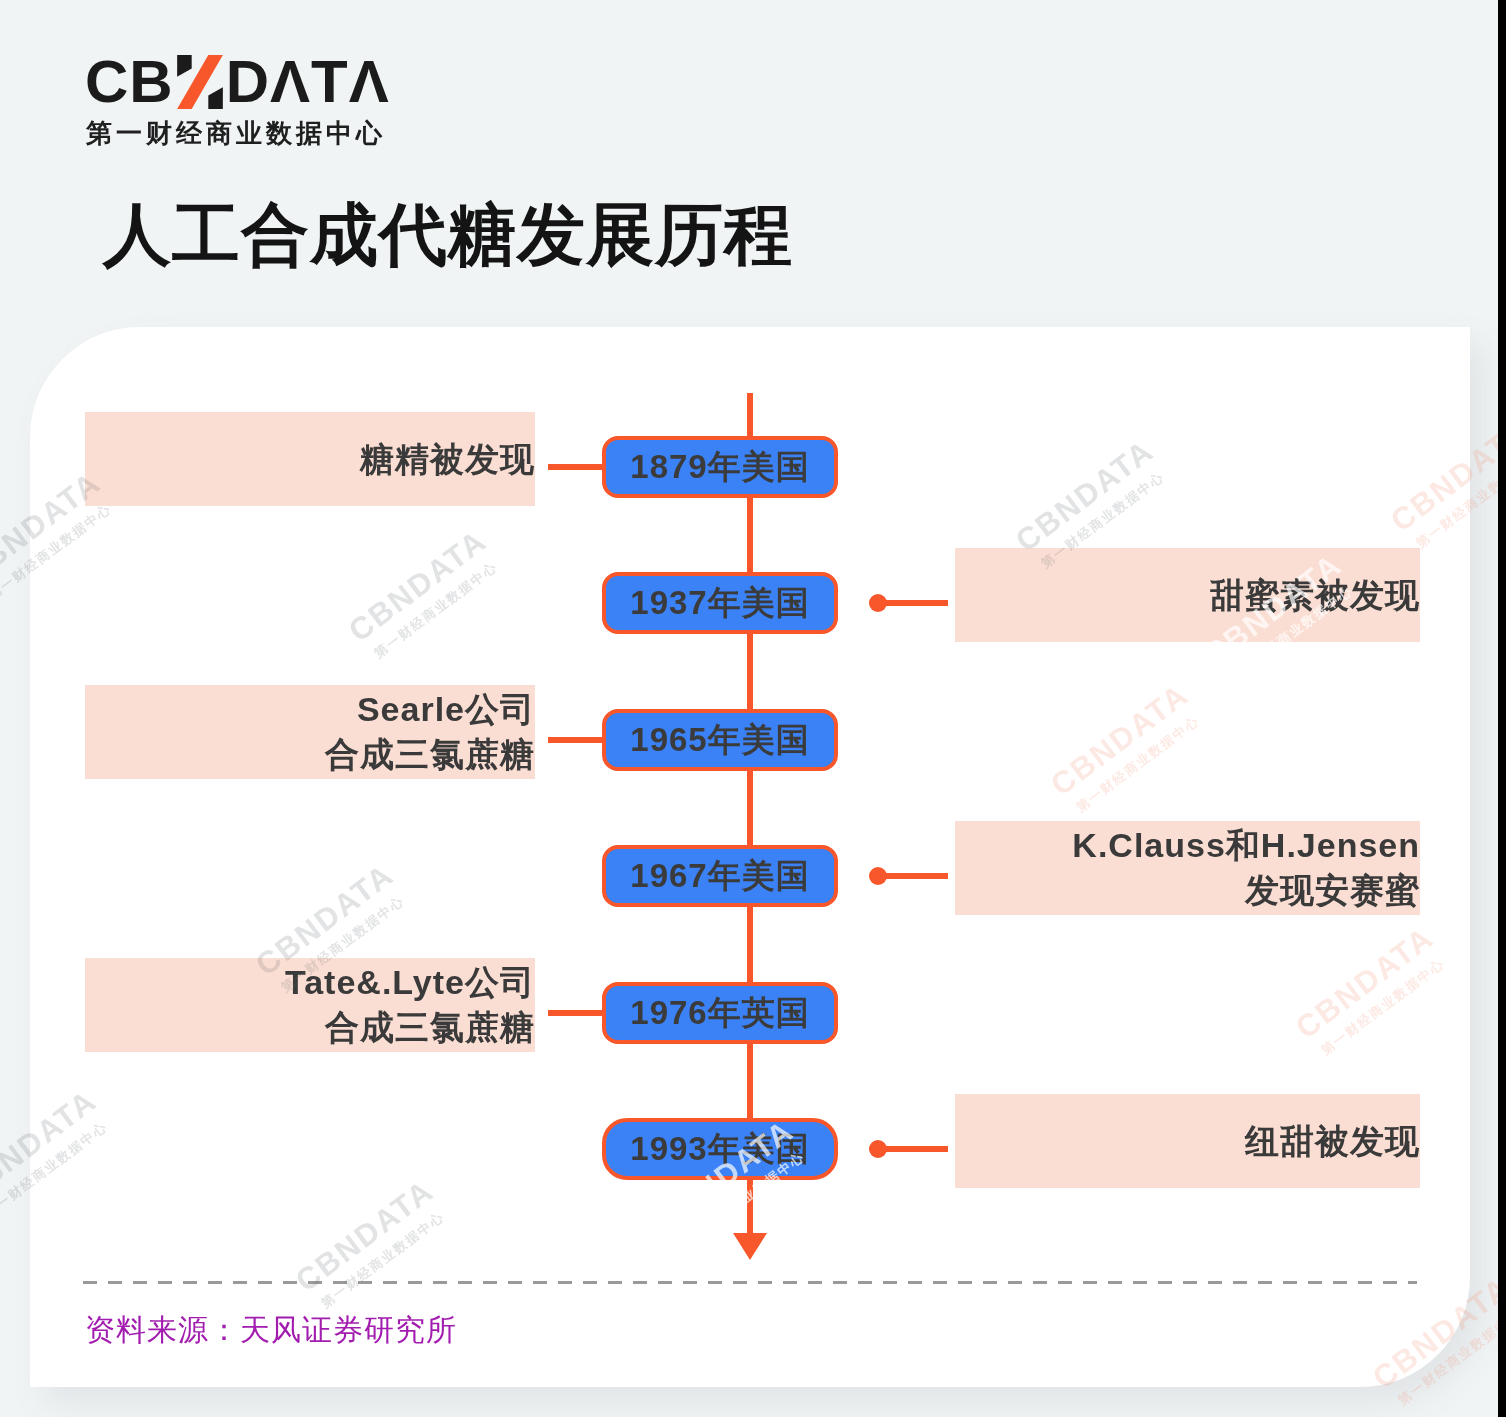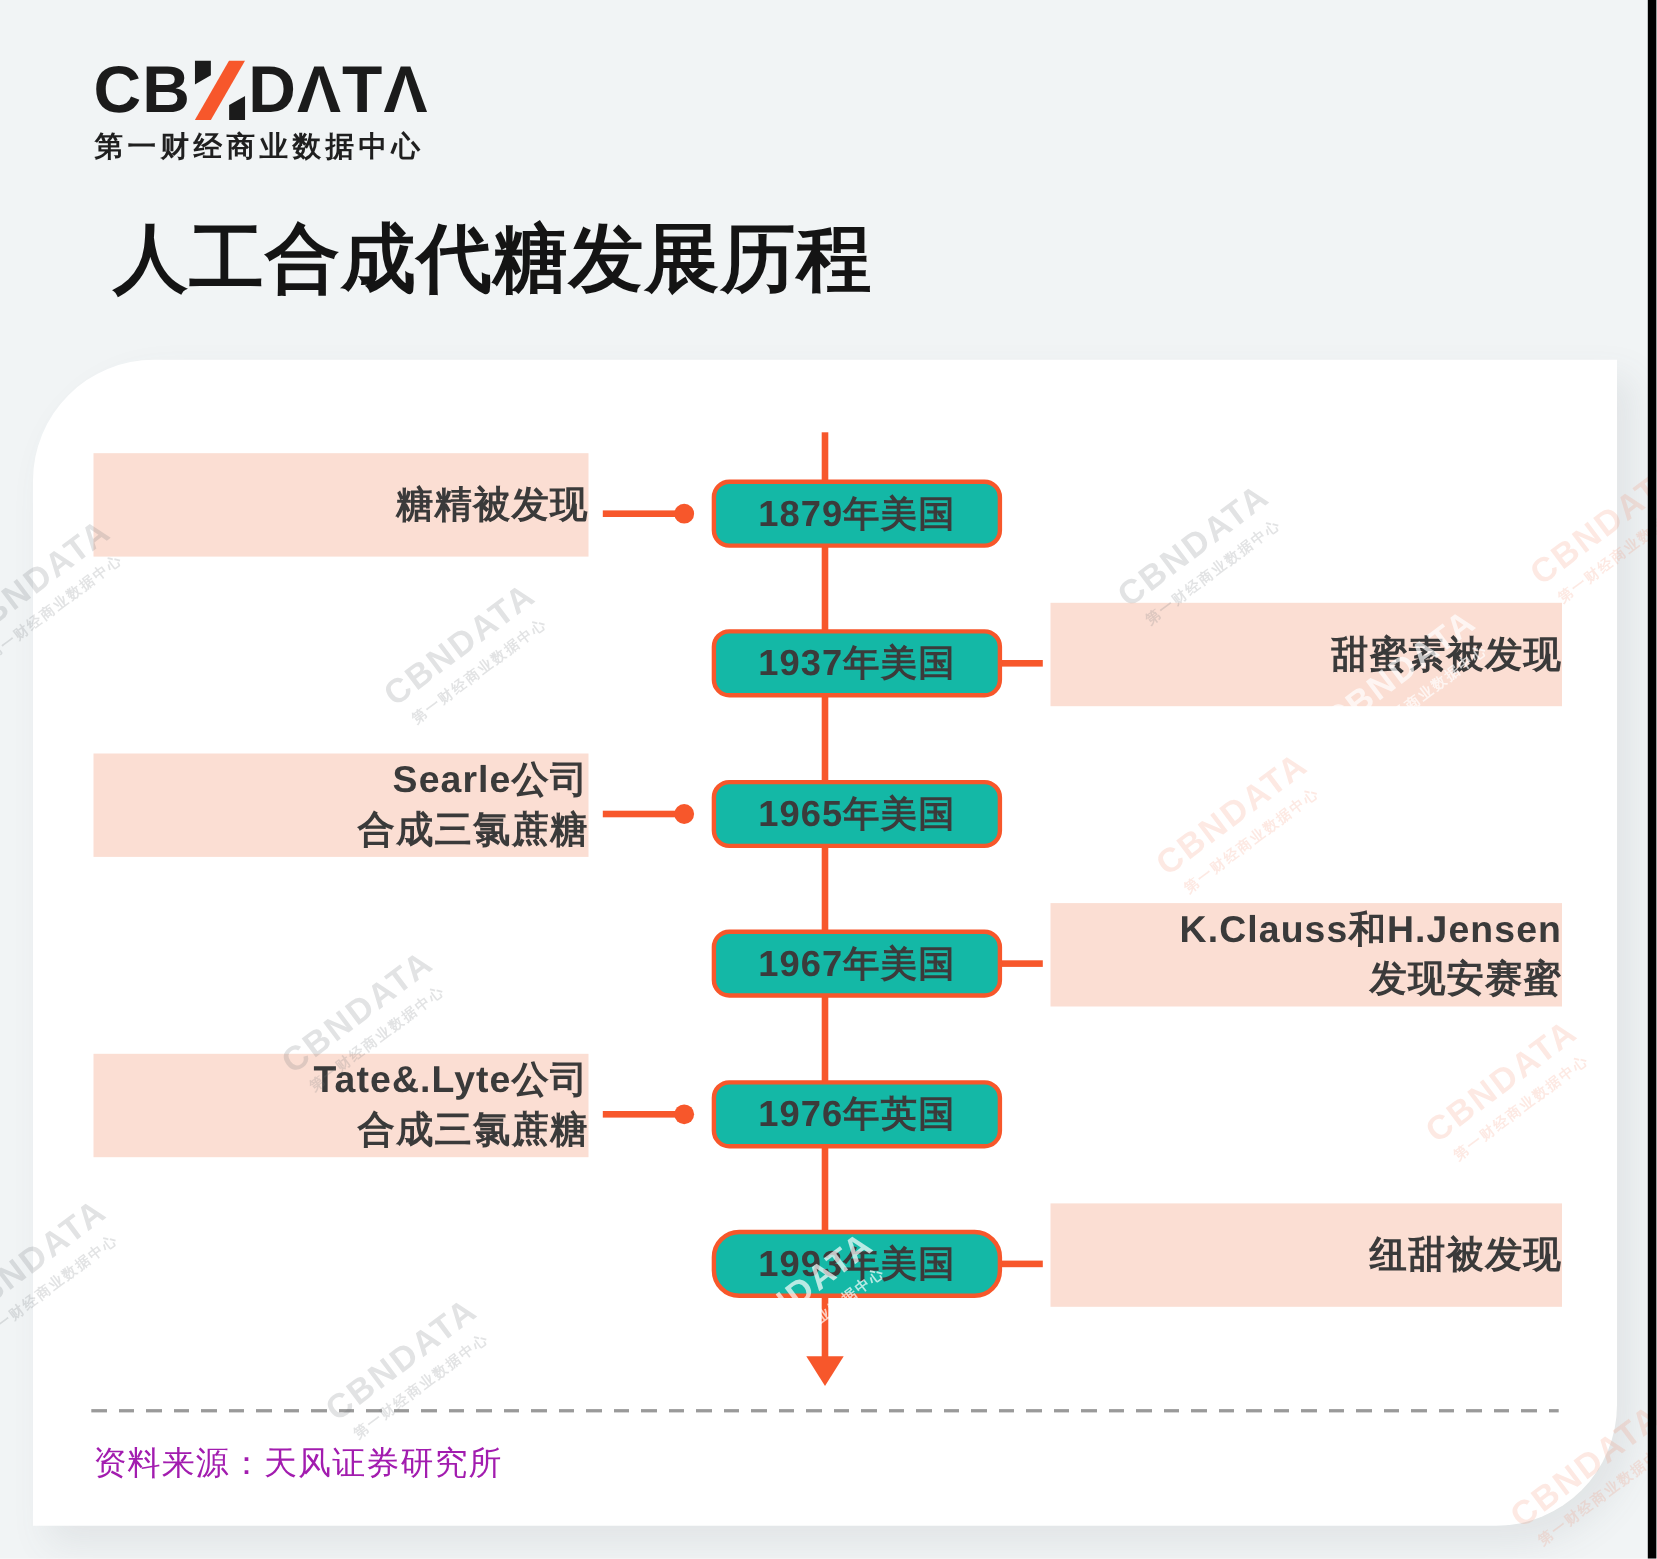--- a/index.html
+++ b/index.html
@@ -39,22 +39,22 @@
   .axis{
     position:absolute;left:747px;top:393px;width:6px;height:844px;
     background:#f7572b;z-index:2;
   }
   .axis-arrow{
     position:absolute;left:733px;top:1233px;width:0;height:0;z-index:2;
     border-left:17px solid transparent;border-right:17px solid transparent;
     border-top:27px solid #f7572b;
   }
   .node{
-    position:absolute;left:647px;width:264px;height:62px;
-    background:#14b8a6;border:4px solid #f7572b;border-radius:16px;
+    position:absolute;left:602px;width:236px;height:62px;
+    background:#3b82f6;border:4px solid #f7572b;border-radius:16px;
     box-sizing:border-box;z-index:4;
     display:flex;align-items:center;justify-content:center;
     font-size:33px;font-weight:700;color:#3b3b3b;letter-spacing:1px;
   }
   .event-box{
     position:absolute;height:94px;background:#fbded3;z-index:2;
     display:flex;flex-direction:column;align-items:flex-end;justify-content:center;
     font-size:34px;font-weight:700;color:#3a3a3a;line-height:45px;letter-spacing:1px;
     text-align:center;
   }

